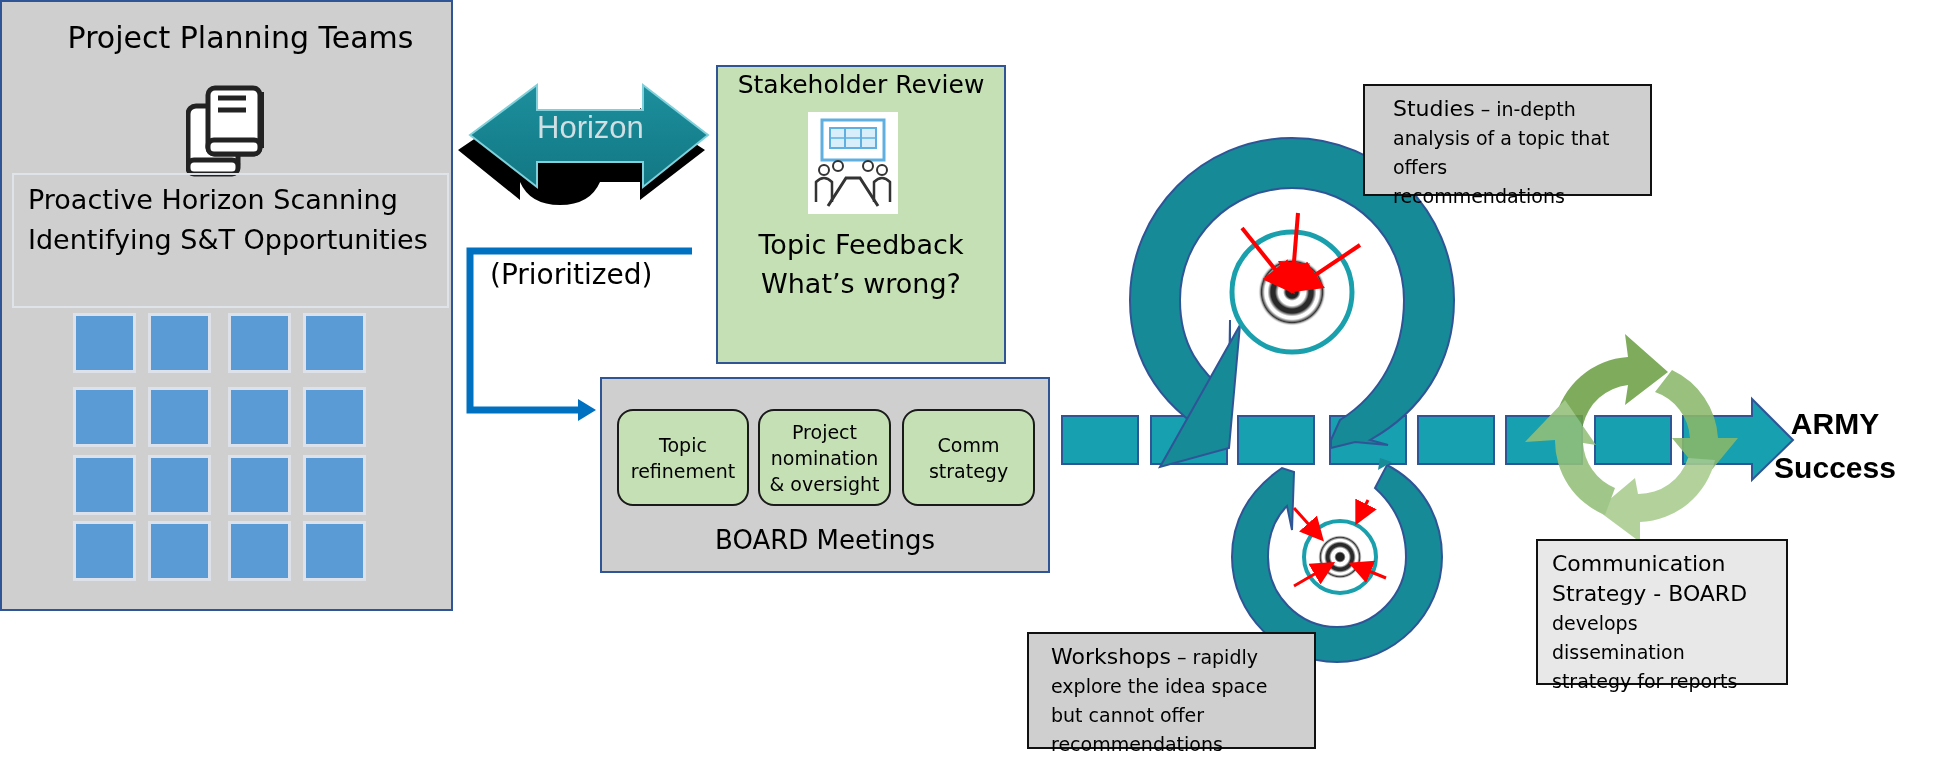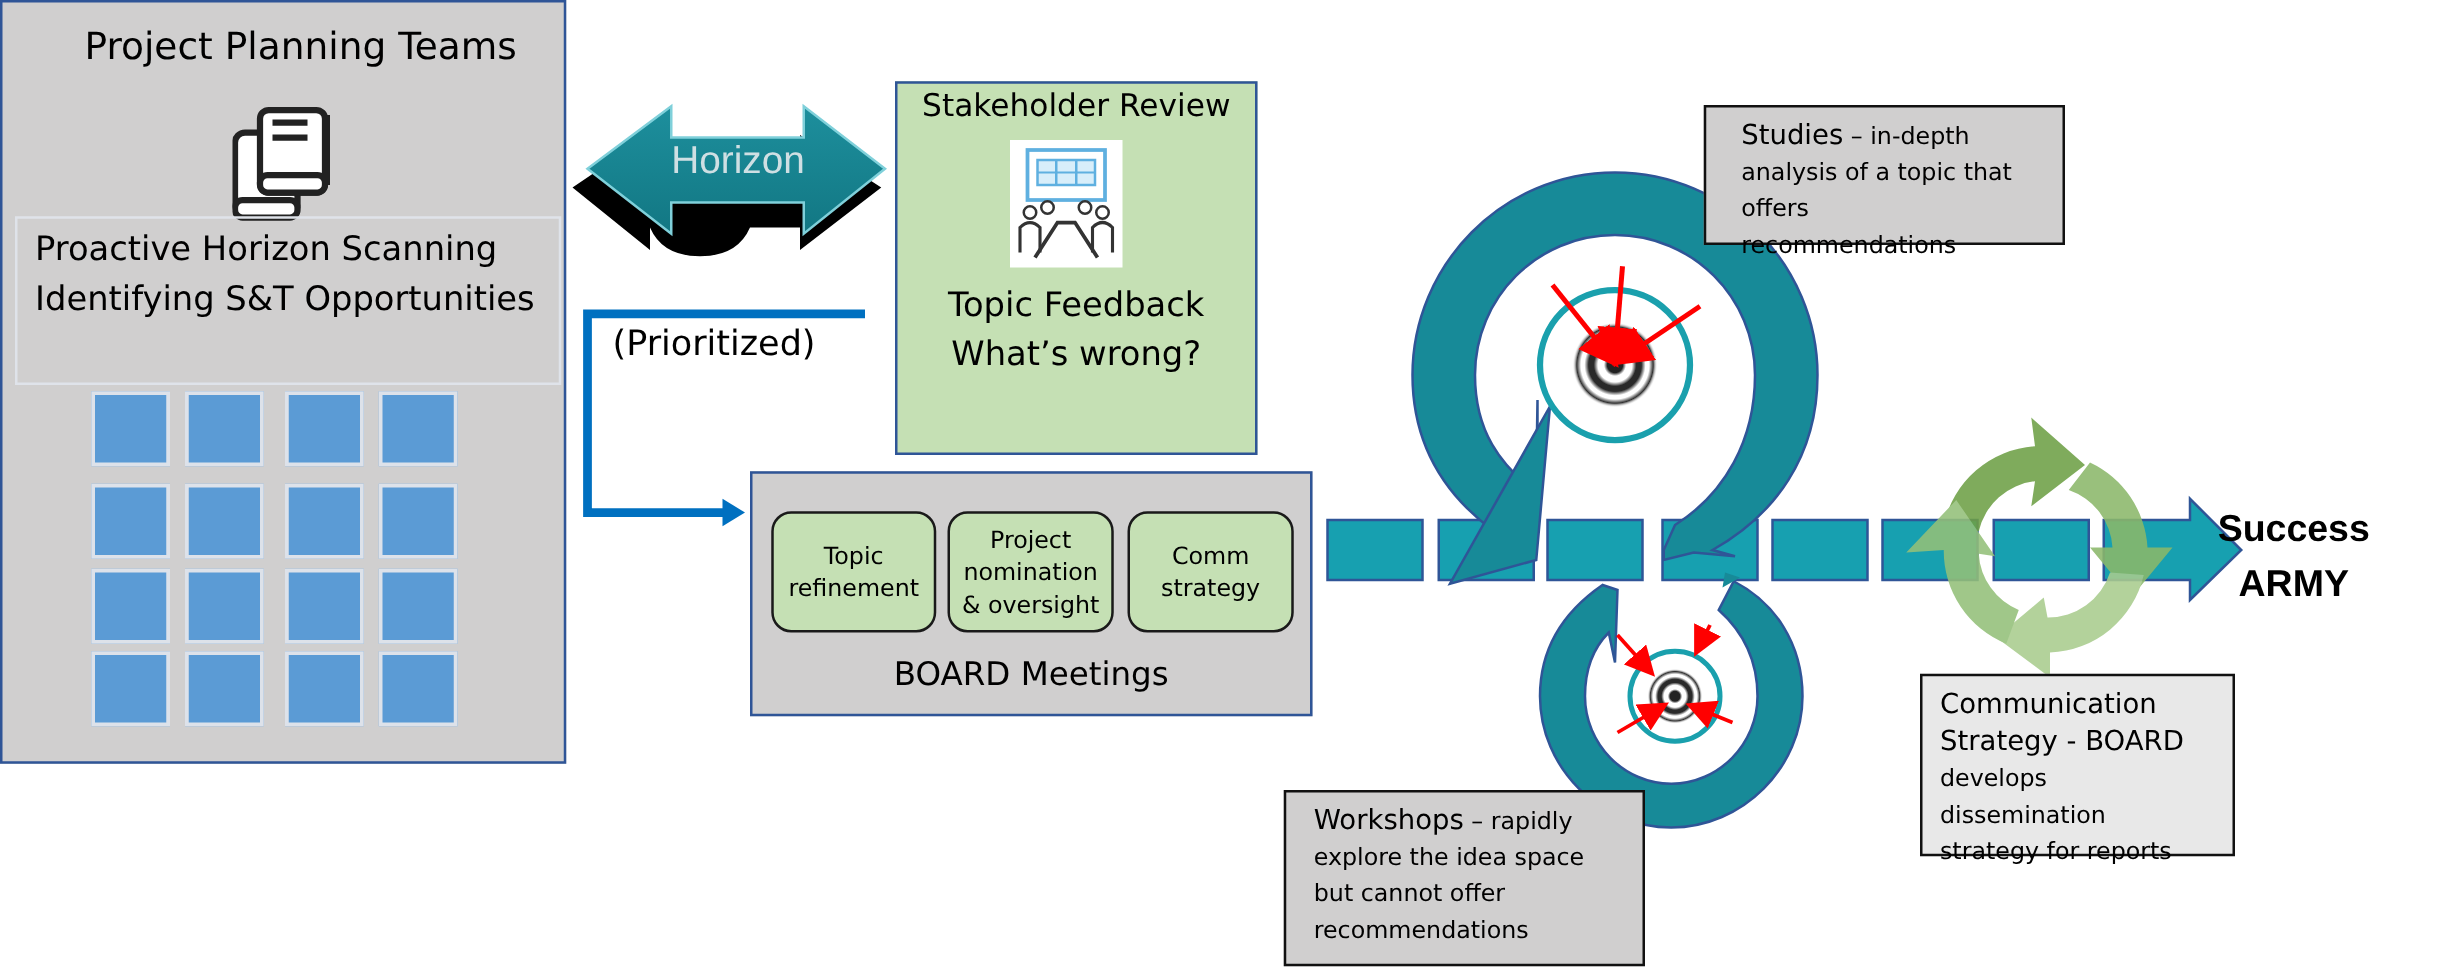--- a/index.html
+++ b/index.html
@@ -38,21 +38,21 @@
   .sub { position: absolute; top: 409px; height: 97px; background: #c5e0b4; border: 2px solid #1a1a1a;
          border-radius: 16px; box-sizing: border-box; display: flex; align-items: center;
          justify-content: center; text-align: center; font-size: 19px; line-height: 26px; }
   #board-label { left: 600px; top: 525px; width: 450px; text-align: center; font-size: 26px; }
 
   
   .callout { position: absolute; background: #d0cfcf; border: 2px solid #111; box-sizing: border-box;
              padding: 8px 28px; font-size: 19px; line-height: 29px; }
   .callout .lead { font-size: 22px; }
   #studies-box { left: 1363px; top: 84px; width: 289px; height: 112px; }
-  #workshops-box { left: 1027px; top: 632px; width: 289px; height: 141px; padding-left: 22px; }
+  #workshops-box { left: 1027px; top: 632px; width: 289px; height: 117px; padding-left: 22px; }
   #comm-box { left: 1536px; top: 539px; width: 252px; height: 146px; background: #e8e8e8; padding-left: 14px; }
 
   #army-label { left: 1762px; top: 402px; width: 146px; text-align: center; font-weight: bold;
                 font-size: 30px; line-height: 44px; font-family: "Liberation Sans", sans-serif; }
 </style>
 </head>
 <body>
 
 <div id="left-panel" class="abs"></div>
 <div id="left-title" class="abs">Project Planning Teams</div>
@@ -201,15 +201,15 @@
     <div>strategy</div>
   </div>
 </div>
 <div id="board-label" class="abs">BOARD Meetings</div>
 
 <div id="studies-box" class="callout"><span class="lead">Studies</span><span> – in-depth analysis of a topic that offers recommendations</span></div>
 <div id="workshops-box" class="callout"><span class="lead">Workshops</span><span> – rapidly explore the idea space but cannot offer recommendations</span></div>
 <div id="comm-box" class="callout"><span class="lead">Communication Strategy - BOARD</span><span> develops dissemination strategy for reports</span></div>
 
 <div id="army-label" class="abs">
+  <div>ARMY</div>
   <div>Success</div>
-  <div>ARMY</div>
 </div>
 
 </body></html>

